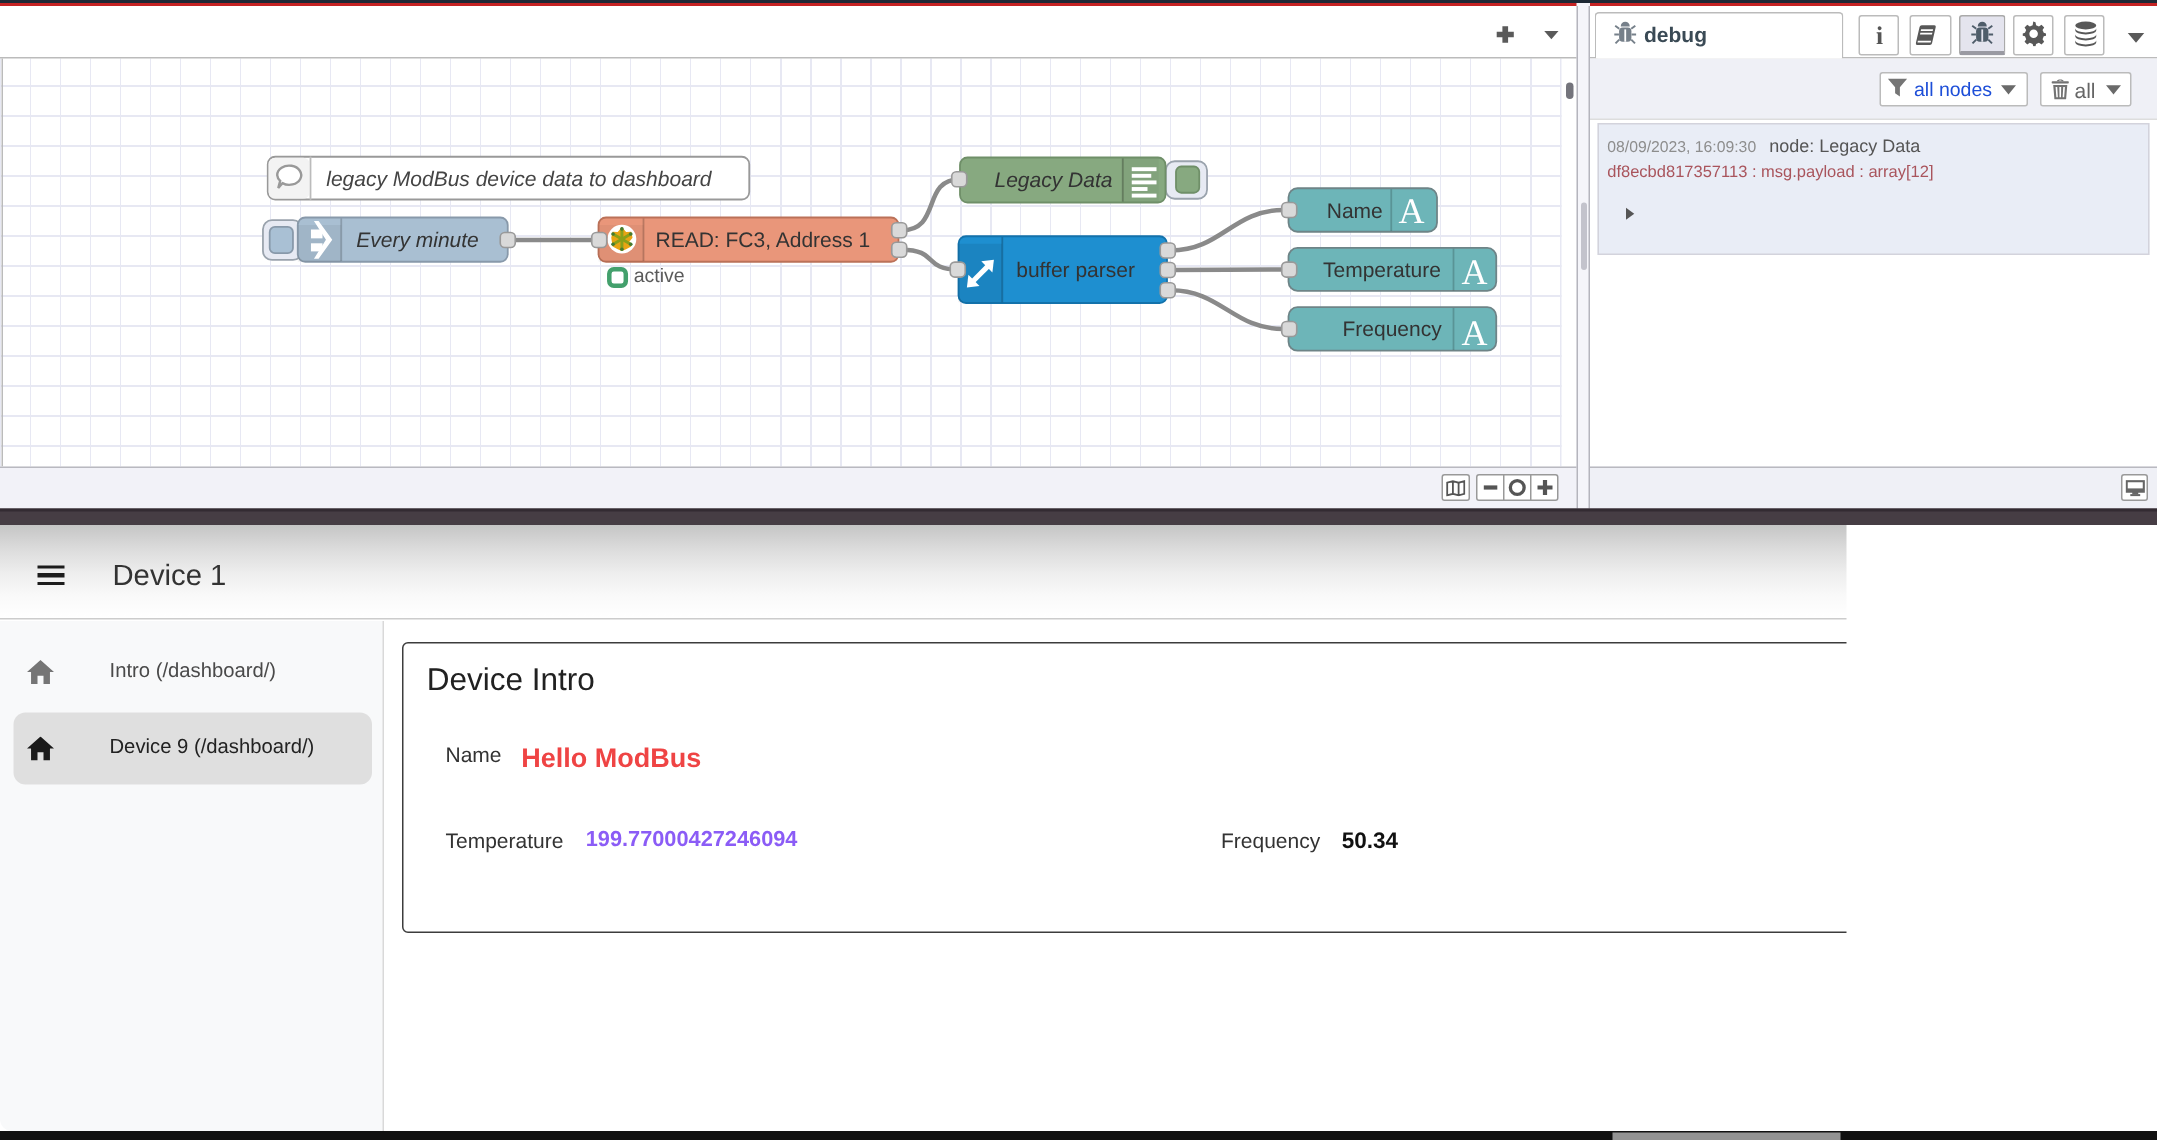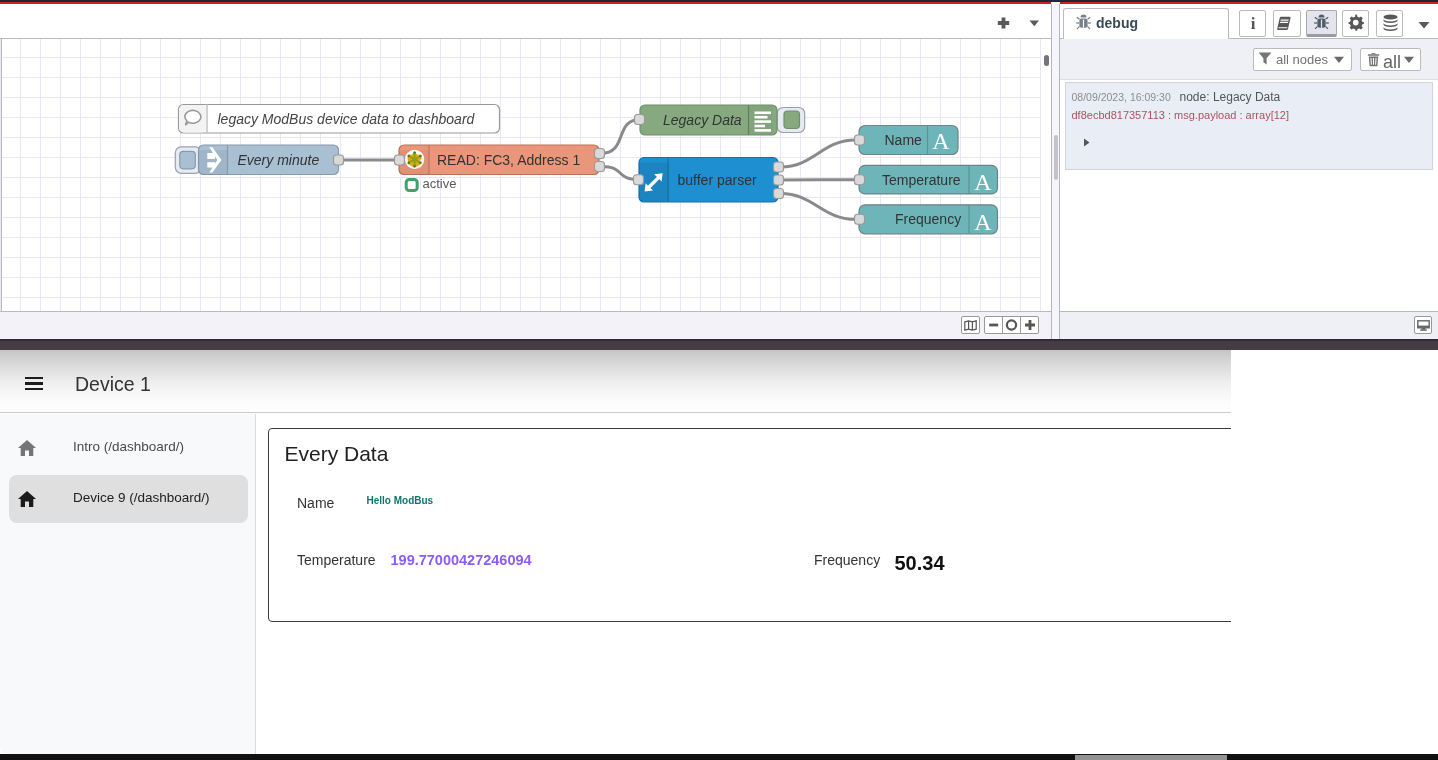--- a/index.html
+++ b/index.html
@@ -238,34 +238,34 @@
         </g>
       </svg>
       <svg class="abs" style="left:356.5px;top:17px;" width="14" height="8" viewBox="0 0 14 8">
           <path d="M1.5 1 L12.5 1 L7 7.5 Z" fill="#5a5a5a"></path>
         </svg>
 
       <div class="abs" style="left:192.5px;top:43.5px;width:99.5px;height:23px;background:#fff;border:1px solid #bbb;border-radius:2px;"></div>
       <svg class="abs" style="left:198px;top:48px;" width="14" height="13" viewBox="0 0 14 13">
           <path d="M0.6 0.5 H13.4 L8.6 6.2 V12.4 L5.4 10.2 V6.2 Z" fill="#757575"></path>
         </svg>
-      <div class="abs" style="left:216px;top:47.5px;font-size:13px;color:#737373;">all nodes</div>
+      <div class="abs" style="left:216px;top:47.5px;font-size:13px;color:#1d4ed8;">all nodes</div>
       <svg class="abs" style="left:273px;top:52px;" width="12" height="8" viewBox="0 0 12 8">
           <path d="M1 0.8 L11 0.8 L6 7 Z" fill="#6a6a6a"></path>
         </svg>
 
       <div class="abs" style="left:300px;top:43.5px;width:60.5px;height:23px;background:#fff;border:1px solid #bbb;border-radius:2px;"></div>
       <svg class="abs" style="left:306.5px;top:47.5px;" width="13" height="15" viewBox="0 0 13 15">
         <g fill="#737373">
           <rect x="0.8" y="2.2" width="11.4" height="1.5" rx="0.5"></rect>
           <path d="M4.2 2.2 C4.2 0.6 8.8 0.6 8.8 2.2 L7.6 2.2 C7.6 1.5 5.4 1.5 5.4 2.2 Z"></path>
           <path d="M1.8 4.6 H11.2 L10.4 14.2 H2.6 Z M3.4 6 L3.9 12.8 H4.9 L4.5 6 Z M5.9 6 L6 12.8 H7 L7.1 6 Z M8.5 6 L8.1 12.8 H9.1 L9.6 6 Z" fill-rule="evenodd"></path>
         </g>
       </svg>
-      <div class="abs" style="left:323px;top:47.5px;font-size:18px;color:#666;">all</div>
+      <div class="abs" style="left:323px;top:47.5px;font-size:14px;color:#666;">all</div>
       <svg class="abs" style="left:343px;top:52px;" width="12" height="8" viewBox="0 0 12 8">
           <path d="M1 0.8 L11 0.8 L6 7 Z" fill="#6a6a6a"></path>
         </svg>
 
       <div class="abs" style="left:4.5px;top:78px;width:368.5px;height:88px;background:#e9edf6;border:1px solid #d3d3dc;">
         <div class="abs" style="left:6px;top:7px;font-size:10.5px;color:#8d8d8d;">08/09/2023, 16:09:30&nbsp;&nbsp;&nbsp;<span style="color:#555;font-size:12px;margin-top:22px;">node: Legacy Data</span></div>
         <div class="abs" style="left:6px;top:26px;font-size:11px;color:#a9545c;">df8ecbd817357113 : msg.payload : array[12]</div>
         <svg class="abs" style="left:17px;top:54.5px;" width="7" height="9" viewBox="0 0 7 9">
             <path d="M1 0.5 L6.5 4.5 L1 8.5 Z" fill="#555"></path>
           </svg>
@@ -300,27 +300,27 @@
       </svg>
     <div class="abs" style="left:73px;top:89px;font-size:13.5px;color:#4a4a4a;text-align:center;">Intro (/dashboard/)</div>
 
     <div class="abs" style="left:8.5px;top:125px;width:239.5px;height:48px;background:#dfdfdf;border-radius:8px;"></div>
     <svg class="abs" style="left:18px;top:141px;" width="18" height="16" viewBox="0 0 18 16">
         <path d="M9 0 L18 8 H15.3 V16 H11 V10.5 H7 V16 H2.7 V8 H0 Z" fill="#1a1a1a"></path>
       </svg>
     <div class="abs" style="left:73px;top:140px;font-size:13.5px;color:#222;">Device 9 (/dashboard/)</div>
 
     <div class="abs" style="left:267.5px;top:77.5px;width:1080px;height:194px;border:1.4px solid #3c3c3c;border-radius:4px;background:#fff;">
-      <div class="abs" style="left:16px;top:13.5px;font-size:21px;color:#212121;">Every Data</div>
+      <div class="abs" style="left:16px;top:13.5px;font-size:21px;color:#212121;">Device Intro</div>
       <div class="abs" style="left:28.5px;top:66.5px;font-size:14px;color:#333;">Name</div>
-      <div class="abs" style="left:79px;top:66px;font-size:10px;color:#0f766e;font-weight:bold;margin-left:19px;">Hello ModBus</div>
+      <div class="abs" style="left:79px;top:66px;font-size:18px;color:#ef4444;font-weight:bold;">Hello ModBus</div>
       <div class="abs" style="left:28.5px;top:123.5px;font-size:14px;color:#333;">Temperature</div>
       <div class="abs" style="left:122px;top:123px;font-size:14.5px;color:#8b5cf6;font-weight:bold;">199.77000427246094</div>
       <div class="abs" style="left:545.5px;top:123.5px;font-size:14px;color:#333;">Frequency</div>
-      <div class="abs" style="left:626px;top:123px;font-size:20px;color:#111;font-weight:bold;">50.34</div>
+      <div class="abs" style="left:626px;top:123px;font-size:15px;color:#111;font-weight:bold;">50.34</div>
     </div>
 
     <div class="abs" style="left:1421px;top:0;width:17px;height:404px;background:#f2f2f2;"></div>
     <svg class="abs" style="left:1425px;top:4px;" width="9" height="6" viewBox="0 0 9 6">
         <path d="M4.5 0.5 L8.5 5.5 L0.5 5.5 Z" fill="#666"></path>
       </svg>
     <svg class="abs" style="left:1425px;top:394px;" width="9" height="6" viewBox="0 0 9 6">
         <path d="M0.5 0.5 L8.5 0.5 L4.5 5.5 Z" fill="#888"></path>
       </svg>
   </div>

